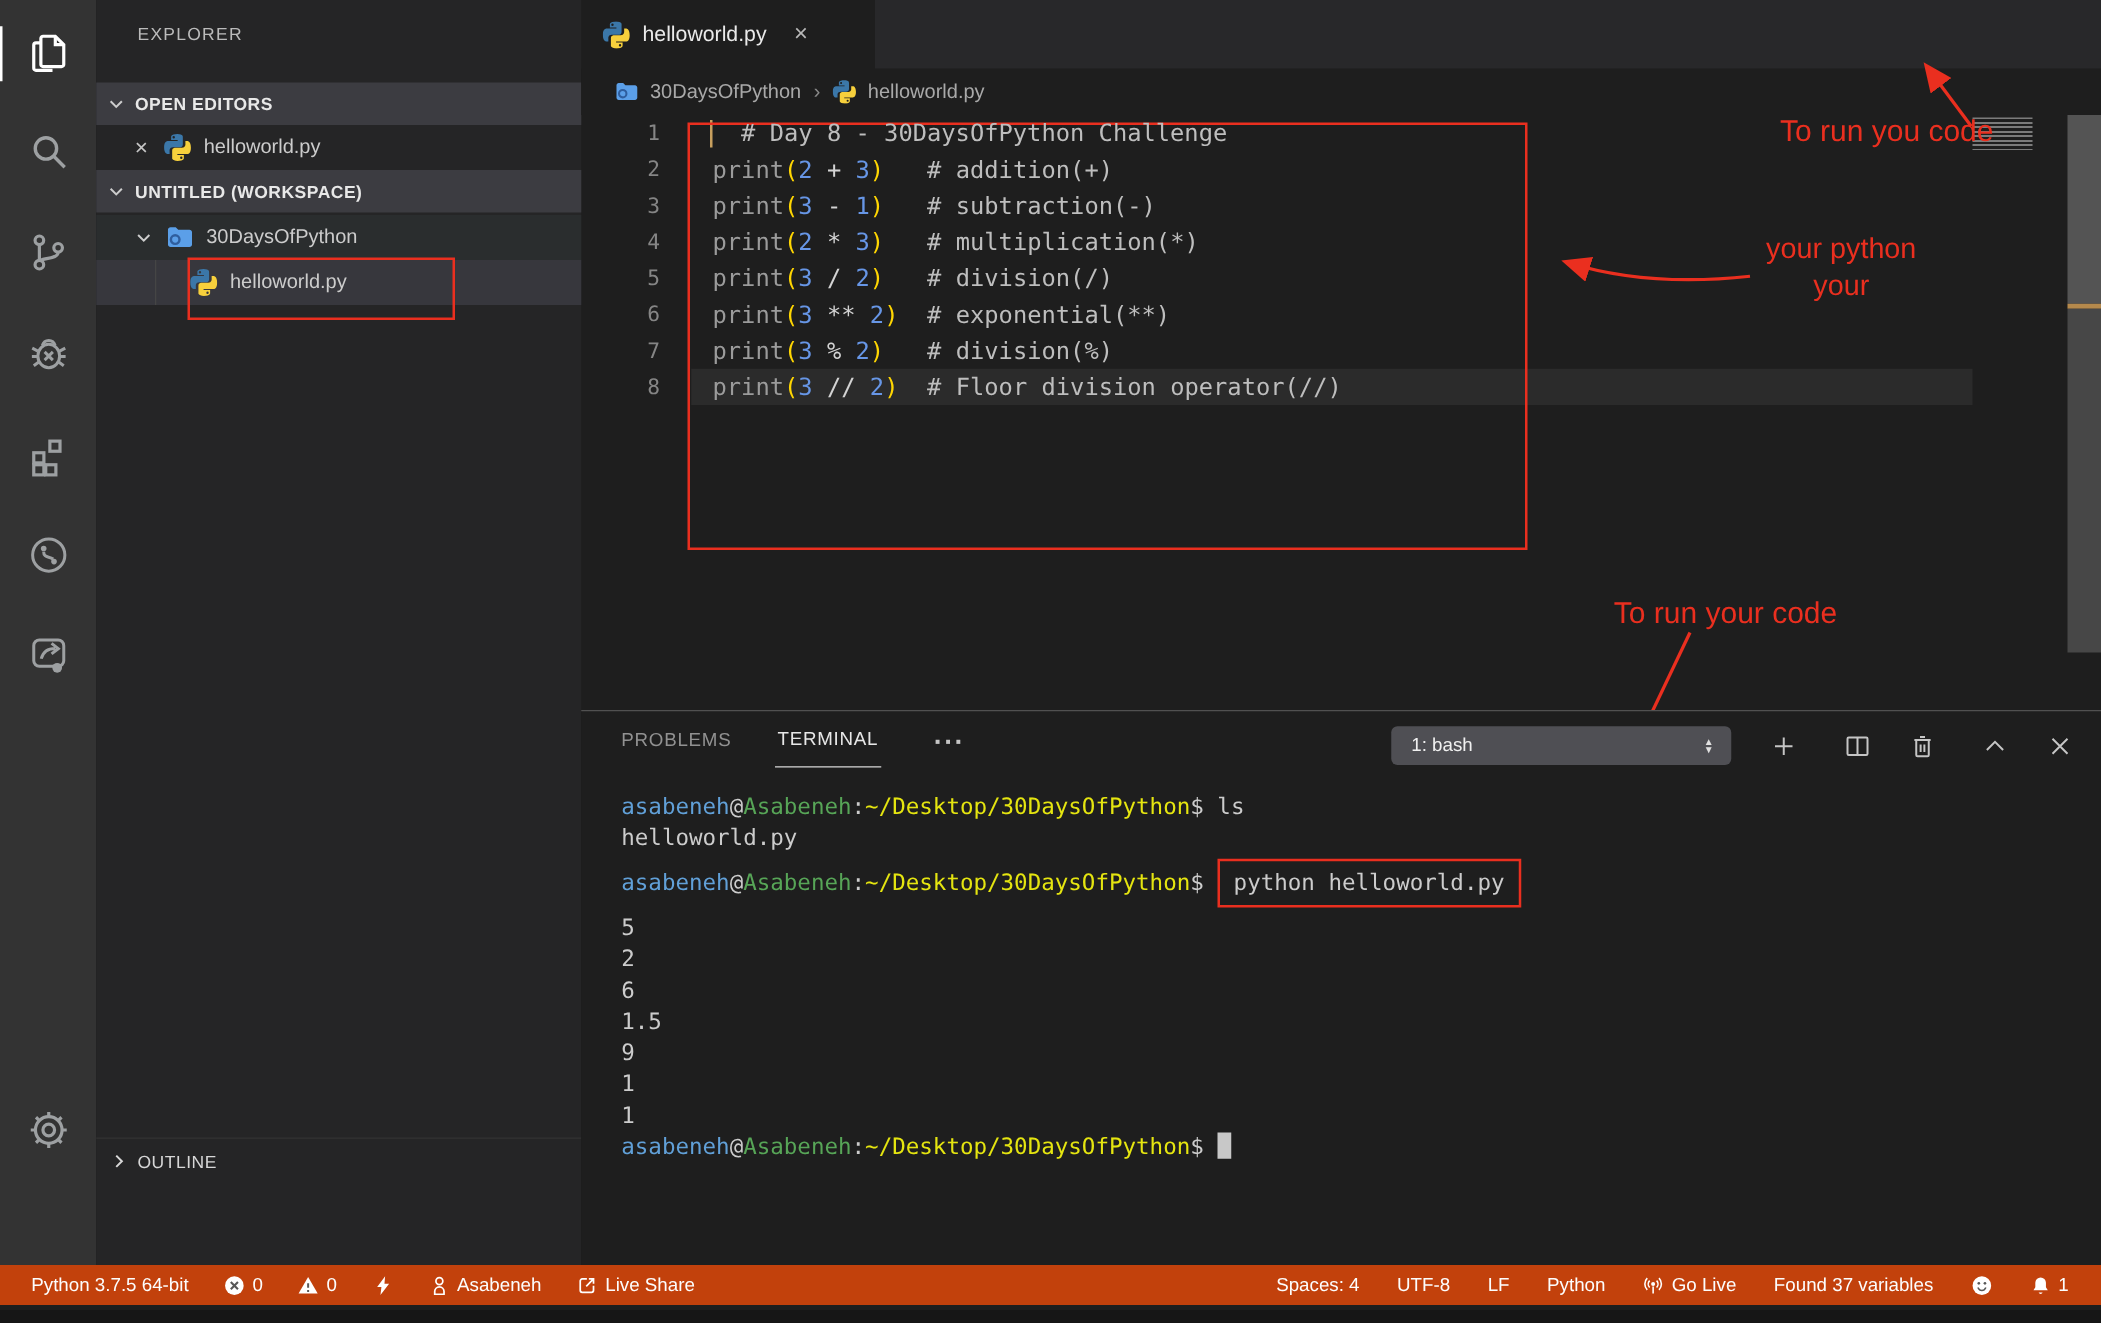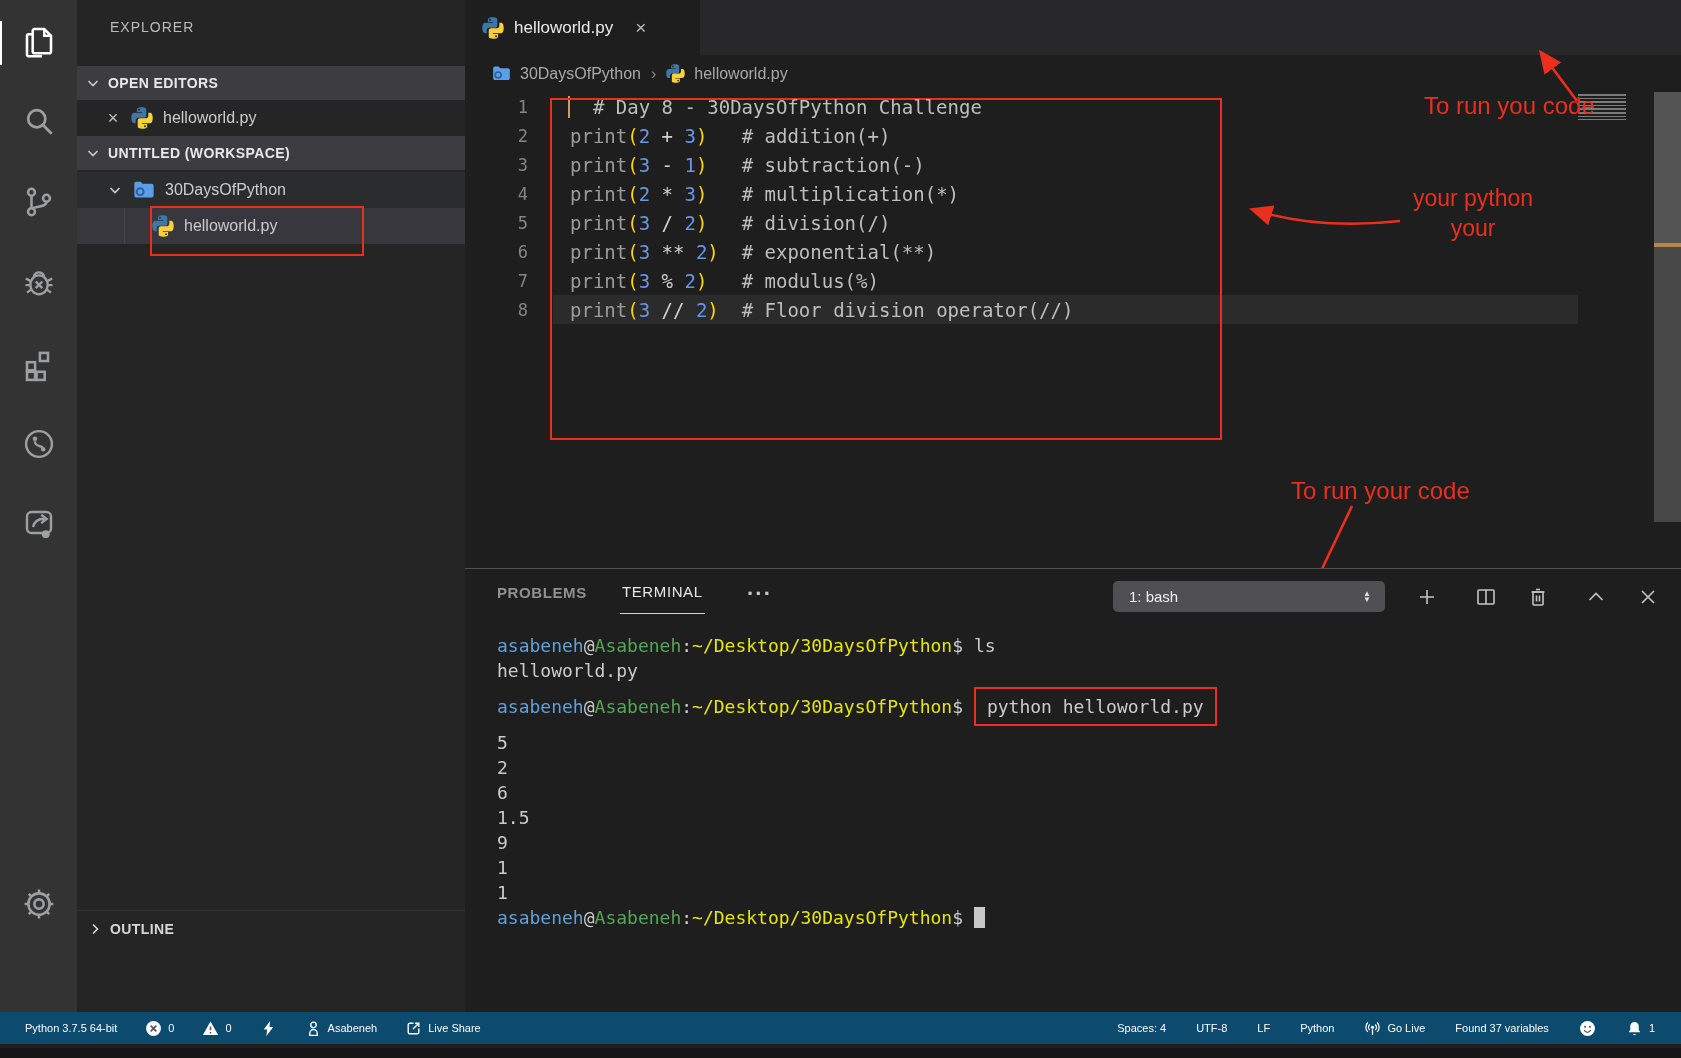--- a/index.html
+++ b/index.html
@@ -17,21 +17,21 @@
   .sb-title{position:absolute;left:33px;top:19px;font-size:14px;letter-spacing:1px;color:#bbbbbb;}
   .section-header{position:absolute;left:0;width:100%;height:34px;background:#3c3c41;display:flex;align-items:center;
        font-weight:bold;font-size:14px;color:#e8e8e8;letter-spacing:.4px;cursor:pointer;}
   .section-header .chev{width:16px;height:16px;margin:0 7px 0 8px;color:#cccccc;}
   .row{position:absolute;left:0;width:100%;height:36px;display:flex;align-items:center;font-size:16px;cursor:pointer;}
   .row .fico{width:22px;height:22px;flex:none;}
   .row .fico svg{width:22px;height:22px;}
   .close-x{width:20px;text-align:center;margin-left:26px;margin-right:8px;color:#c5c5c5;font-size:18px;cursor:pointer;}
   .chev-sm{width:16px;height:16px;color:#cccccc;flex:none;}
   #outline-row{position:absolute;left:0;top:910px;width:100%;height:36px;display:flex;align-items:center;
-       font-weight:bold;font-size:14px;color:#d7d7d7;letter-spacing:.4px;border-top:1px solid #333;cursor:pointer;}
+       font-weight:normal;font-size:14px;color:#d7d7d7;letter-spacing:.4px;border-top:1px solid #333;cursor:pointer;}
   #outline-row .chev{width:16px;height:16px;margin:0 7px 0 10px;}
   .indent-guide{position:absolute;left:47px;top:0;bottom:0;width:1px;background:#454545;}
   
   #tab-strip{position:absolute;left:465px;top:0;width:1216px;height:55px;background:#28282a;}
   #active-tab{position:absolute;left:0;top:0;width:235px;height:55px;background:#1e1e1e;display:flex;align-items:center;cursor:pointer;}
   #active-tab .fico{width:22px;height:22px;margin-left:17px;}
   #active-tab .tab-label{margin-left:10px;font-size:17px;color:#eaeaea;}
   #active-tab .tab-close{margin-left:22px;color:#b8b8b8;font-size:19px;cursor:pointer;}
   #breadcrumb{position:absolute;left:465px;top:55px;width:1216px;height:37px;background:#1e1e1e;display:flex;align-items:center;
        color:#a9a9a9;font-size:16px;}
@@ -57,41 +57,41 @@
   #sidebar-red-box{left:150px;top:206px;width:210px;height:46px;}
   #code-red-box{left:550px;top:98px;width:668px;height:338px;}
   .annot{position:absolute;color:var(--annotation-red,#ea2f1f);font-size:24px;pointer-events:none;}
   #annot-run-top{left:1424px;top:92px;width:180px;}
   #annot-your-code{left:1398px;top:183px;width:150px;text-align:center;font-size:23px;line-height:30px;}
   #annot-run-term{left:1291px;top:477px;width:200px;}
   #arrows{position:absolute;left:0;top:0;width:1681px;height:1058px;pointer-events:none;}
   
   #terminal{position:absolute;left:465px;top:568px;width:1216px;height:444px;background:#1e1e1e;border-top:1px solid #515151;}
   .term-tab{position:absolute;top:0;height:46px;display:flex;align-items:center;font-size:15px;letter-spacing:.6px;cursor:pointer;}
-  #tab-problems{left:32px;color:#919191;font-weight:bold;}
+  #tab-problems{left:32px;color:#919191;}
   #tab-terminal{left:155px;color:#e7e7e7;border-bottom:1px solid #d7d7d7;padding:0 2px;height:44px;}
   #term-more{position:absolute;left:282px;top:12px;font-size:22px;font-weight:bold;letter-spacing:1px;color:#c5c5c5;cursor:pointer;}
   #shell-select{position:absolute;left:648px;top:12px;width:272px;height:31px;background:#4f4f54;border-radius:5px;
        display:flex;align-items:center;font-size:15px;color:#f0f0f0;cursor:pointer;}
   #shell-select .val{margin-left:16px;}
   #shell-select .spin{position:absolute;right:14px;display:flex;flex-direction:column;font-size:8px;line-height:6px;color:#e0e0e0;}
   .term-icon{position:absolute;top:10px;width:36px;height:36px;display:flex;align-items:center;justify-content:center;color:#c5c5c5;cursor:pointer;}
   .term-icon svg{width:24px;height:24px;}
   #ti-plus{left:944px;}#ti-split{left:1003px;}#ti-trash{left:1055px;}#ti-up{left:1113px;}#ti-close{left:1165px;}
   #terminal-lines{position:absolute;left:32px;top:64px;font-family:"DejaVu Sans Mono",monospace;font-size:18px;line-height:25px;color:#cccccc;}
   .tline{white-space:pre;}
   .t-pln{color:#cccccc}
   .t-user{color:var(--terminal-user-blue,#61a0d8)}
   .t-host{color:var(--terminal-host-green,#57a557)}
   .t-path{color:var(--terminal-path-yellow,#e5e510);font-weight:normal}
   .t-boxed{display:inline-block;border:2px solid var(--annotation-red,#ea2f1f);padding:5px 11px;margin:4px 0;}
   .block-cursor{display:inline-block;width:11px;height:21px;background:#c8c8c8;vertical-align:-4px;}
   
-  #status-bar{position:absolute;left:0;top:1012px;width:1681px;height:32px;background:#0c4a6e;color:#fdfdfd;
-       display:flex;align-items:center;justify-content:space-between;font-size:11px;}
+  #status-bar{position:absolute;left:0;top:1012px;width:1681px;height:32px;background:#c2410c;color:#fdfdfd;
+       display:flex;align-items:center;justify-content:space-between;font-size:15px;}
   #sb-left,#sb-right{display:flex;align-items:center;margin-left:33px;}
   #sb-left{margin-left:25px;gap:28px;}
   #sb-right{margin-right:26px;gap:30px;}
   .sb-item{display:flex;align-items:center;gap:6px;cursor:pointer;white-space:nowrap;}
   .sb-ic{width:17px;height:17px;}
   .sb-ic svg{width:17px;height:17px;}
   #bottom-sliver{position:absolute;left:0;top:1048px;width:1681px;height:10px;background:#161616;}
 </style>
 </head>
 <body>
@@ -280,21 +280,21 @@
       <div class="code-row">
         <span class="ln">5</span>
         <span class="ctext"><span class="tk-fn">print</span><span class="tk-par">(</span><span class="tk-num">3</span><span class="tk-pln"> / </span><span class="tk-num">2</span><span class="tk-par">)</span><span class="tk-pln">   </span><span class="tk-com"># division(/)</span></span>
       </div>
       <div class="code-row">
         <span class="ln">6</span>
         <span class="ctext"><span class="tk-fn">print</span><span class="tk-par">(</span><span class="tk-num">3</span><span class="tk-pln"> ** </span><span class="tk-num">2</span><span class="tk-par">)</span><span class="tk-pln">  </span><span class="tk-com"># exponential(**)</span></span>
       </div>
       <div class="code-row">
         <span class="ln">7</span>
-        <span class="ctext"><span class="tk-fn">print</span><span class="tk-par">(</span><span class="tk-num">3</span><span class="tk-pln"> % </span><span class="tk-num">2</span><span class="tk-par">)</span><span class="tk-pln">   </span><span class="tk-com"># modulus(%)</span></span>
+        <span class="ctext"><span class="tk-fn">print</span><span class="tk-par">(</span><span class="tk-num">3</span><span class="tk-pln"> % </span><span class="tk-num">2</span><span class="tk-par">)</span><span class="tk-pln">   </span><span class="tk-com"># division(%)</span></span>
       </div>
       <div class="code-row hl">
         <span class="ln">8</span>
         <span class="ctext"><span class="tk-fn">print</span><span class="tk-par">(</span><span class="tk-num">3</span><span class="tk-pln"> // </span><span class="tk-num">2</span><span class="tk-par">)</span><span class="tk-pln">  </span><span class="tk-com"># Floor division operator(//)</span></span>
       </div>
     </div>
   <div id="editor-cursor"></div>
   <div id="minimap"></div>
   <div id="scroll-strip-top"></div>
   <div id="scroll-marker"></div>

